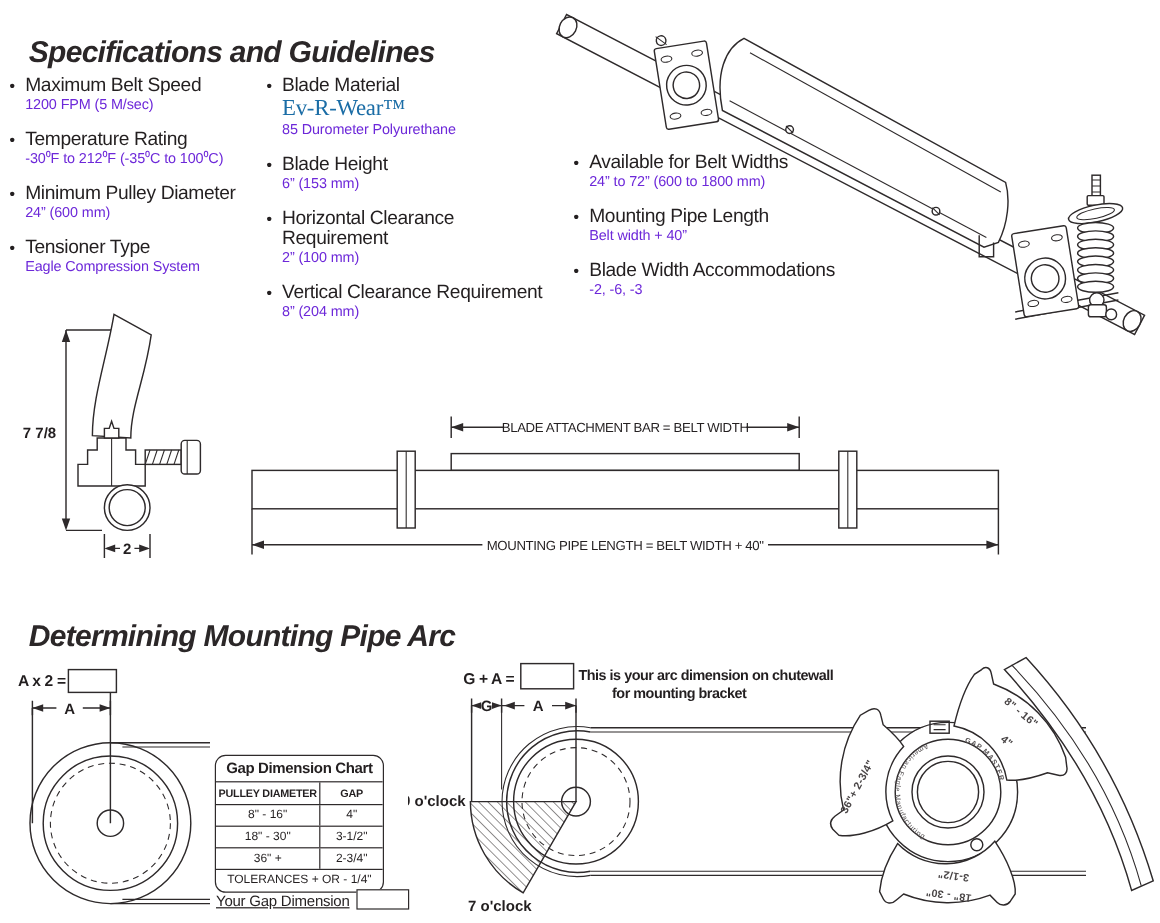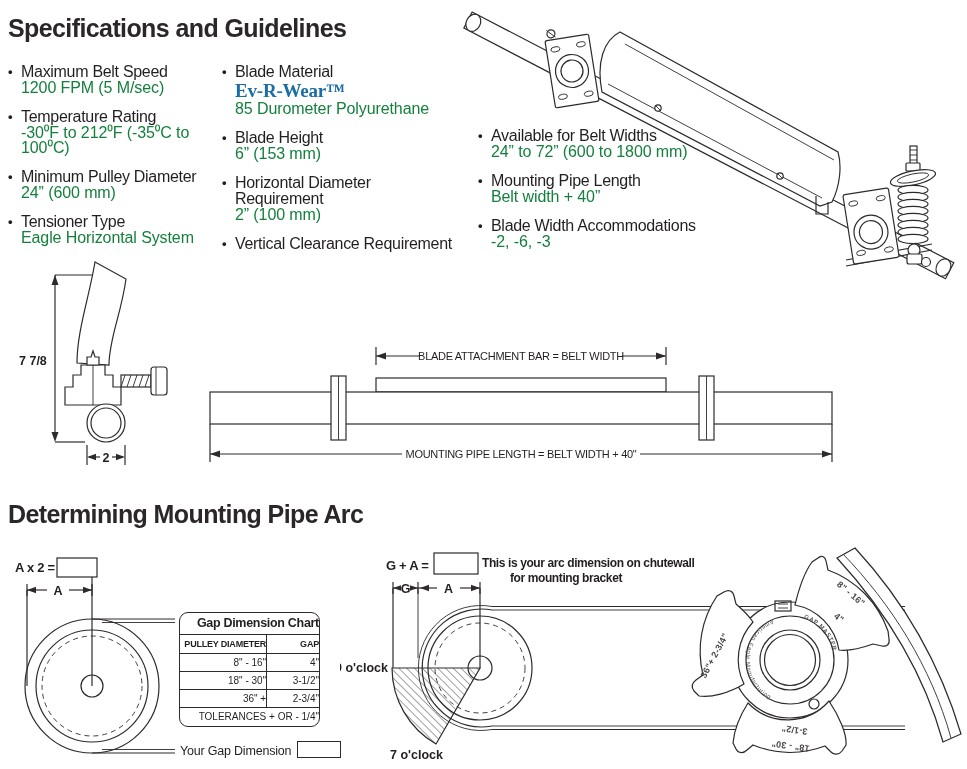--- a/index.html
+++ b/index.html
@@ -2,29 +2,29 @@
 <html><head>
 <meta charset="utf-8">
 <style>
   html,body{margin:0;padding:0;}
   body{
     width:967px;height:769px;position:relative;background:#ffffff;
     font-family:"Liberation Sans",sans-serif;color:#231f20;overflow:hidden;
   }
   .abs{position:absolute;}
   .section-title{
-    font-weight:bold;font-size:25px;letter-spacing:-0.6px;
-    margin:0;color:#2b2728;
+    font-style:italic;font-weight:bold;font-size:25px;letter-spacing:-0.6px;
+    margin:16px;color:#2b2728;
   }
   ul.spec-col{list-style:none;margin:0;padding:0;}
   li.spec-item{position:relative;margin:0 0 14px 0;padding-left:13px;}
   li.spec-item .bullet{position:absolute;left:0;top:0;font-size:13px;font-weight:bold;}
   .spec-label{display:block;font-weight:normal;font-size:16px;line-height:16px;letter-spacing:-0.3px;}
-  .spec-value{display:block;font-size:16px;line-height:15px;letter-spacing:-0.1px;color:#15803d;}
-  .brand{display:block;font-family:"Liberation Serif",serif;font-weight:bold;font-size:19px;line-height:21px;color:#1b6da6;letter-spacing:-0.2px;}
+  .spec-value{display:block;font-size:12px;line-height:15px;letter-spacing:-0.1px;color:#6d28d9;}
+  .brand{display:block;font-family:"Liberation Serif",serif;font-weight:normal;font-size:19px;line-height:21px;color:#1b6da6;letter-spacing:-0.2px;}
   
   .gap-chart{border:1.5px solid #2e2a2b;border-radius:9px;overflow:hidden;background:#fff;text-align:center;}
   .gc-title{font-weight:bold;font-size:12.5px;line-height:21px;letter-spacing:-0.3px;}
   .gc-row{display:flex;border-top:1.2px solid #2e2a2b;}
   .gc-c1{width:62%;border-right:1.2px solid #2e2a2b;}
   .gc-c2{flex:1;}
   .gc-head .gc-c1,.gc-head .gc-c2{font-weight:bold;font-size:9px;line-height:18px;letter-spacing:-0.2px;}
   .gc-data .gc-c1,.gc-data .gc-c2{font-size:10px;line-height:17px;}
   .gc-footer{border-top:1.2px solid #2e2a2b;font-size:10px;line-height:18px;}
   .your-gap{font-size:12.5px;letter-spacing:-0.2px;white-space:nowrap;}
@@ -61,44 +61,45 @@
     <span class="spec-value">-30⁰F to 212⁰F (-35⁰C to 100⁰C)</span>
   </li>
   <li class="spec-item">
     <span class="bullet">•</span>
     <span class="spec-label">Minimum Pulley Diameter</span>
     <span class="spec-value">24” (600 mm)</span>
   </li>
   <li class="spec-item">
     <span class="bullet">•</span>
     <span class="spec-label">Tensioner Type</span>
-    <span class="spec-value">Eagle Horizontal System</span>
+    <span class="spec-value">Eagle Compression System</span>
   </li>
 </ul>
 
 <ul class="spec-col abs" style="left:222px;top:64px;width:235px;">
   <li class="spec-item">
     <span class="bullet">•</span>
     <span class="spec-label">Blade Material</span>
     <span class="brand">Ev-R-Wear™</span>
     <span class="spec-value">85 Durometer Polyurethane</span>
   </li>
   <li class="spec-item">
     <span class="bullet">•</span>
     <span class="spec-label">Blade Height</span>
     <span class="spec-value">6” (153 mm)</span>
   </li>
   <li class="spec-item">
     <span class="bullet">•</span>
-    <span class="spec-label">Horizontal Diameter Requirement</span>
+    <span class="spec-label">Horizontal Clearance Requirement</span>
     <span class="spec-value">2” (100 mm)</span>
   </li>
   <li class="spec-item">
     <span class="bullet">•</span>
     <span class="spec-label">Vertical Clearance Requirement</span>
+    <span class="spec-value">8” (204 mm)</span>
   </li>
 </ul>
 
 <ul class="spec-col abs" style="left:478px;top:128px;width:225px;">
   <li class="spec-item">
     <span class="bullet">•</span>
     <span class="spec-label">Available for Belt Widths</span>
     <span class="spec-value">24” to 72” (600 to 1800 mm)</span>
   </li>
   <li class="spec-item">
@@ -266,41 +267,41 @@
     <circle class="ln" cx="87" cy="137" r="56"></circle>
     <circle class="thin" cx="87" cy="137" r="50" stroke-dasharray="5,4"></circle>
     <circle class="ln" cx="87" cy="137" r="11"></circle>
     <line class="ln" x1="87" y1="70" x2="170" y2="70"></line>
     <line class="thin" x1="97" y1="73.5" x2="170" y2="73.5"></line>
     <line class="ln" x1="87" y1="204" x2="170" y2="204"></line>
     <line class="thin" x1="97" y1="200.5" x2="170" y2="200.5"></line>
   </g>
 </svg>
 
-<div class="gap-chart abs" style="left:179px;top:612px;width:139px;text-align:right;">
+<div class="gap-chart abs" style="left:179px;top:629px;width:139px;">
   <div class="gc-title">Gap Dimension Chart</div>
   <div class="gc-row gc-head">
     <div class="gc-c1">PULLEY DIAMETER</div>
     <div class="gc-c2">GAP</div>
   </div>
   <div class="gc-row gc-data">
     <div class="gc-c1">8" - 16"</div>
     <div class="gc-c2">4"</div>
   </div>
   <div class="gc-row gc-data">
     <div class="gc-c1">18" - 30"</div>
     <div class="gc-c2">3-1/2"</div>
   </div>
   <div class="gc-row gc-data">
     <div class="gc-c1">36" +</div>
     <div class="gc-c2">2-3/4"</div>
   </div>
   <div class="gc-footer">TOLERANCES + OR - 1/4"</div>
 </div>
-<div class="your-gap abs" style="left:180px;top:741px;">
+<div class="your-gap abs" style="left:180px;top:741px;text-decoration:underline;">
   <span>Your Gap Dimension</span><span class="gap-box"></span>
 </div>
 
 <svg class="abs" style="left:340px;top:540px;" width="570" height="229" viewBox="0 0 570 229">
   <defs>
     <pattern id="hatch" width="5.5" height="5.5" patternUnits="userSpaceOnUse" patternTransform="rotate(-45)">
       <line x1="0" y1="0" x2="0" y2="5.5" stroke="#4a4647" stroke-width="1"></line>
     </pattern>
   </defs>
   <text class="formula" x="46" y="30">G + A =</text>

